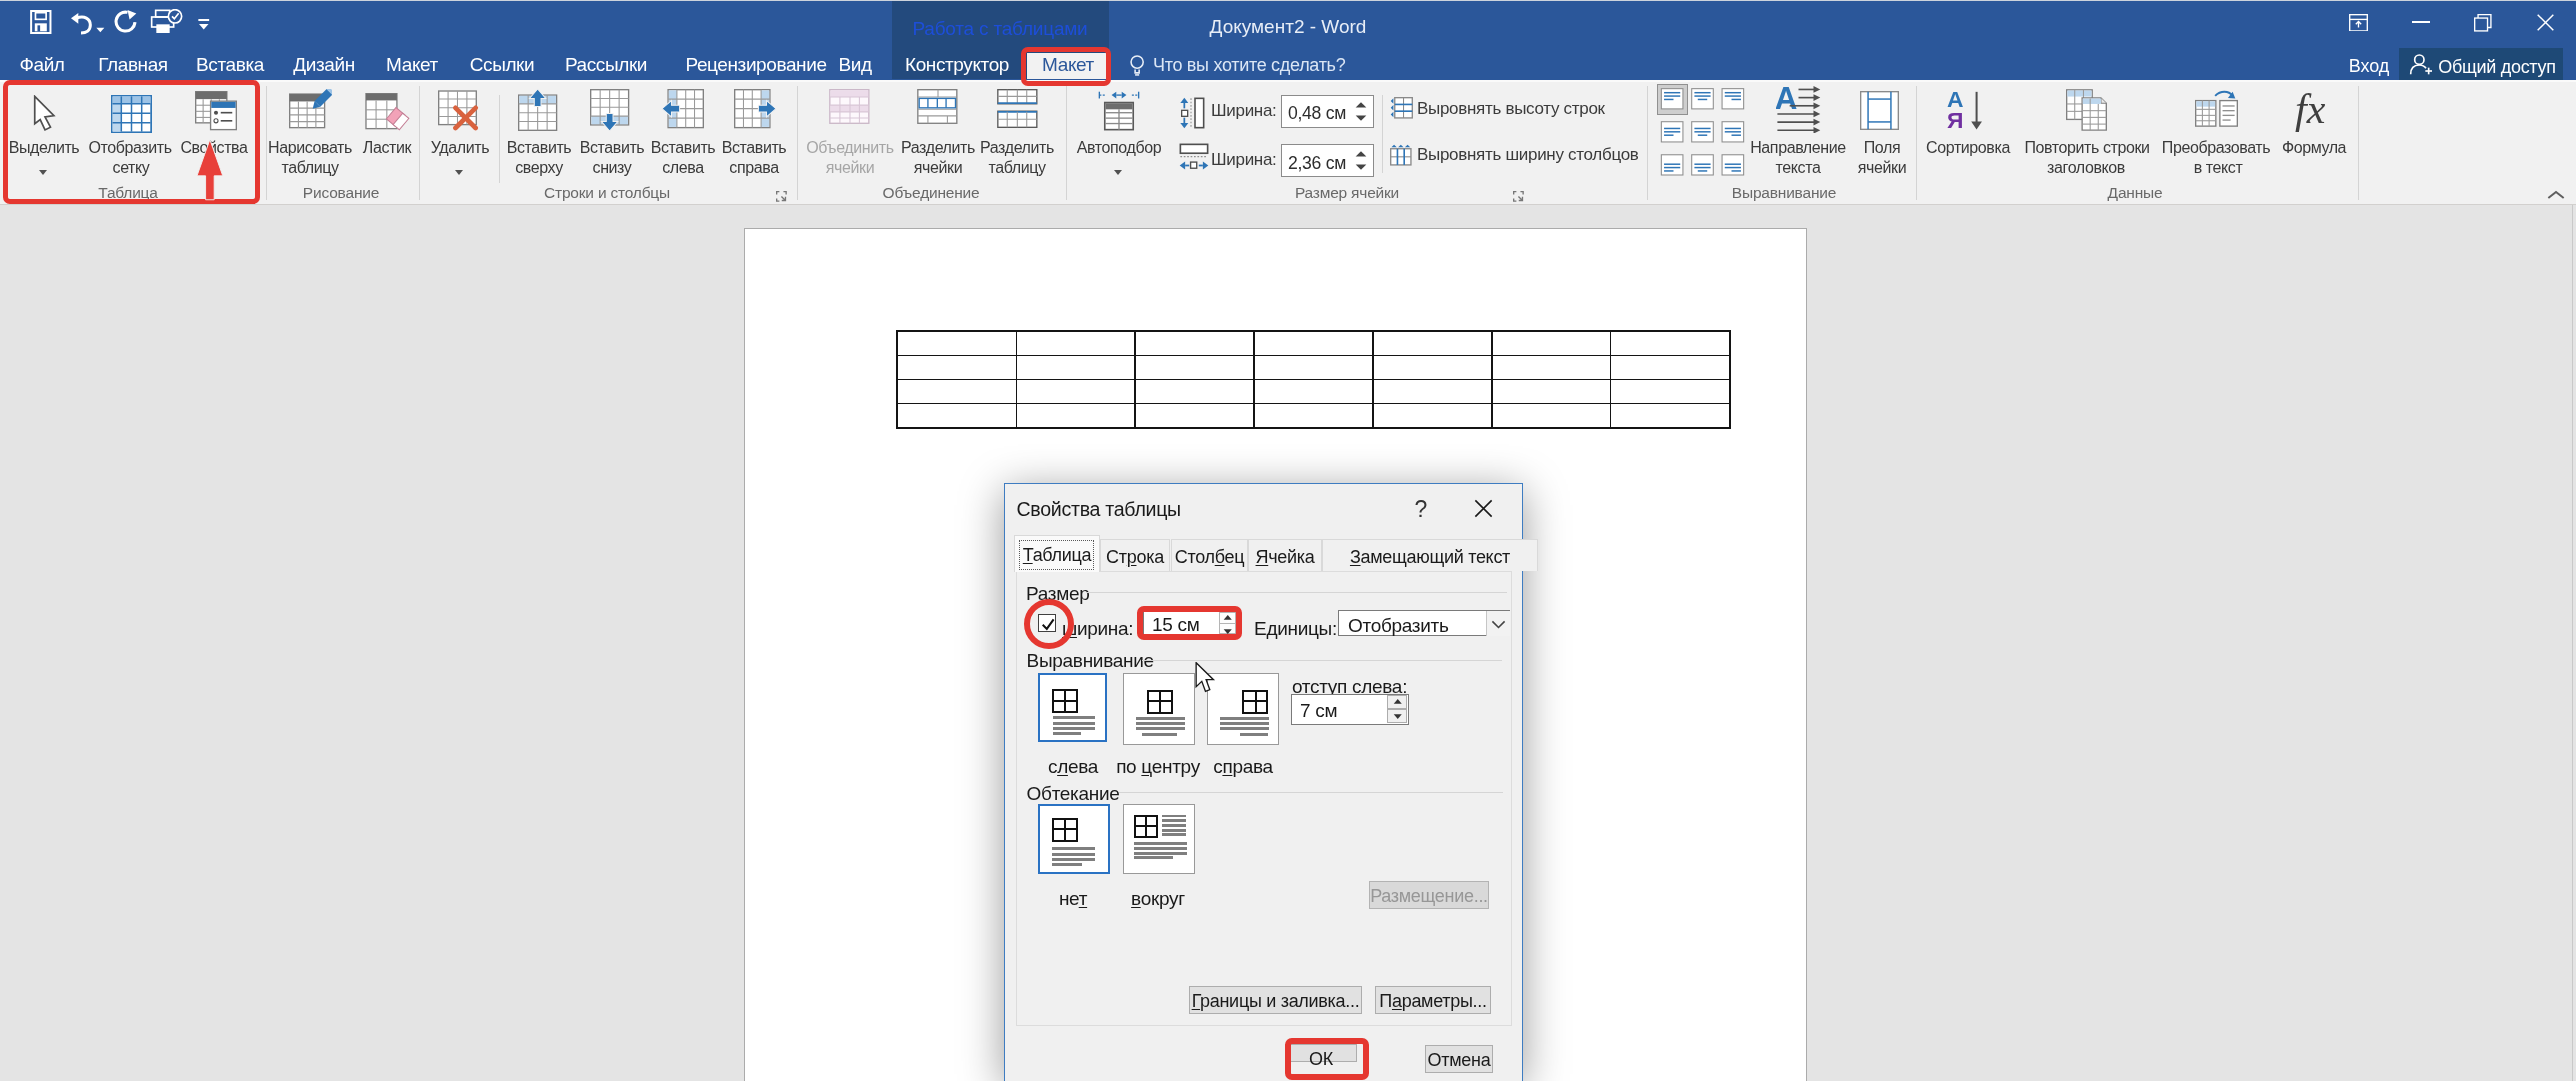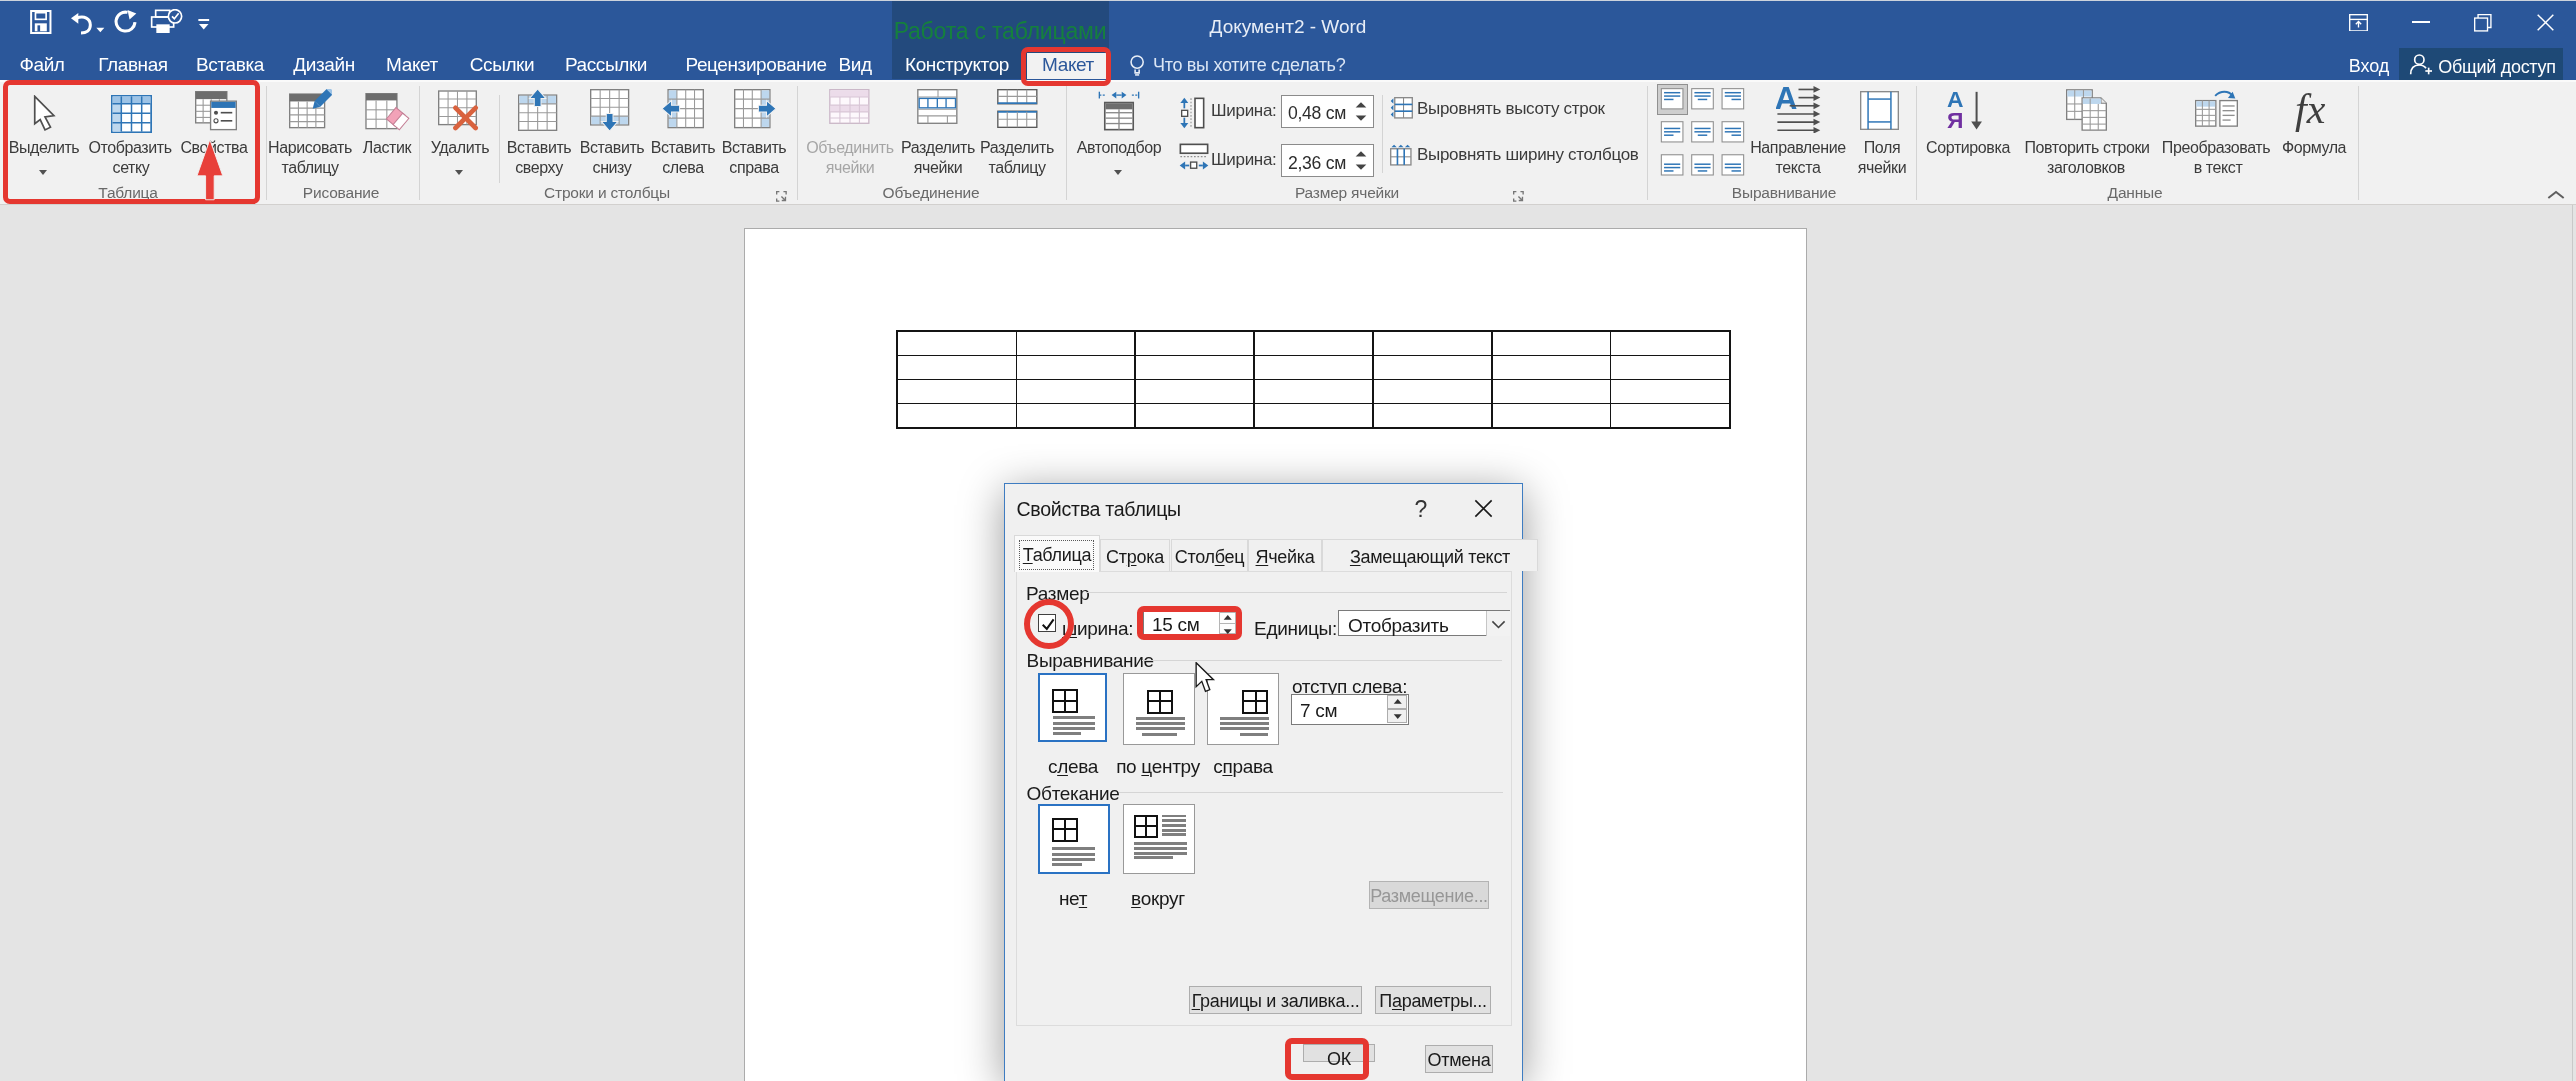--- a/index.html
+++ b/index.html
@@ -4,21 +4,21 @@
 <style>
 html,body{margin:0;padding:0}
 body{width:2576px;height:1082px;position:relative;overflow:hidden;
  font-family:"Liberation Sans",sans-serif;background:#e4e4e4}
 .a{position:absolute}
 div{box-sizing:border-box}
 .ct{transform:translateX(-50%);white-space:nowrap}
 #titlebar{left:0;top:0;width:2576px;height:80px;background:#2b579a}
 #topline{left:0;top:0;width:2576px;height:1.4px;background:#cdd3dc;z-index:9}
 #ctxdark{left:892px;top:1.4px;width:217px;height:78px;background:#234a7d}
-#ctxlbl{left:1000px;top:17.6px;font-size:23px;color:#15803d;letter-spacing:-0.2px}
+#ctxlbl{left:1000px;top:17.6px;font-size:19px;color:#1d4ed8;letter-spacing:-0.2px}
 #doctitle{left:1288px;top:16px;font-size:19px;color:#e8eef7}
 .tabt{top:54px;font-size:19px;color:#fff;letter-spacing:-0.4px}
 #sel-makket{left:1027px;top:53px;width:80px;height:26px;background:#f2f2f2}
 #sel-mkt-t{left:1068px;top:54px;font-size:19px;color:#2b579a;letter-spacing:-0.4px}
 #redbox-mkt{left:1021px;top:47px;width:90px;height:39px;border:5.4px solid #e53730;border-radius:6.8px;z-index:8}
 #vhod{left:2369px;top:56px;font-size:18px;color:#fff}
 #share{left:2399px;top:48px;width:164px;height:32px;background:#1e4976;color:#fff}
 #sharetxt{left:2497px;top:57px;font-size:18px;color:#fff;letter-spacing:-0.3px}
 #ribbon{left:0;top:80px;width:2576px;height:125px;background:#f1f1f1;border-bottom:0.7px solid #d2d0ce}
 .gsep{top:86px;width:0.7px;height:114px;background:#d4d4d4}
@@ -712,20 +712,20 @@
 <div class="a" style="left:9.5px;top:37px;width:53px;height:2.7px;background:#7f7f7f"></div>
 <div class="a" style="left:9.5px;top:42px;width:53px;height:2.7px;background:#7f7f7f"></div>
 <div class="a" style="left:9.5px;top:47px;width:53px;height:2.7px;background:#7f7f7f"></div>
 <div class="a" style="left:9.5px;top:51px;width:39px;height:2.7px;background:#7f7f7f"></div>
 </div>
 <div class="a ct dlbl" style="left:68px;top:404px">не<u>т</u></div>
 <div class="a ct dlbl" style="left:153px;top:404px"><u>в</u>округ</div>
 <div class="a win-btn" style="left:364px;top:397px;width:120px;height:28px;line-height:28px;background:#d9d9d9;border-color:#b3b3b3;color:#979797">Размещение...</div>
 <div class="a win-btn" style="left:184px;top:502px;width:173px;height:28px;line-height:28px"><u>Г</u>раницы и заливка...</div>
 <div class="a win-btn" style="left:370px;top:502px;width:116px;height:28px;line-height:28px">П<u>а</u>раметры...</div>
-<div class="a win-btn" style="left:298px;top:560px;width:72px;height:18px;line-height:28px">ОК</div>
+<div class="a win-btn" style="left:280px;top:560px;width:72px;height:18px;line-height:28px">ОК</div>
 <div class="a" style="left:280px;top:554px;width:84px;height:42px;border:6px solid #e53730;border-radius:6.8px;z-index:3"></div>
 <div class="a win-btn" style="left:420px;top:561px;width:68px;height:28px;line-height:28px">Отмена</div>
 </div>
 <svg class="a" style="left:1194px;top:662px;z-index:6" width="21.6" height="32" viewBox="0 0 32 48">
 <path d="M3 1 L3 37 L11.5 29 L17 44 L23.5 41.5 L18 26.5 L29 26.5 Z" fill="#fff" stroke="#1a1a1a" stroke-width="2"></path>
 </svg>
 
 
 </body></html>

